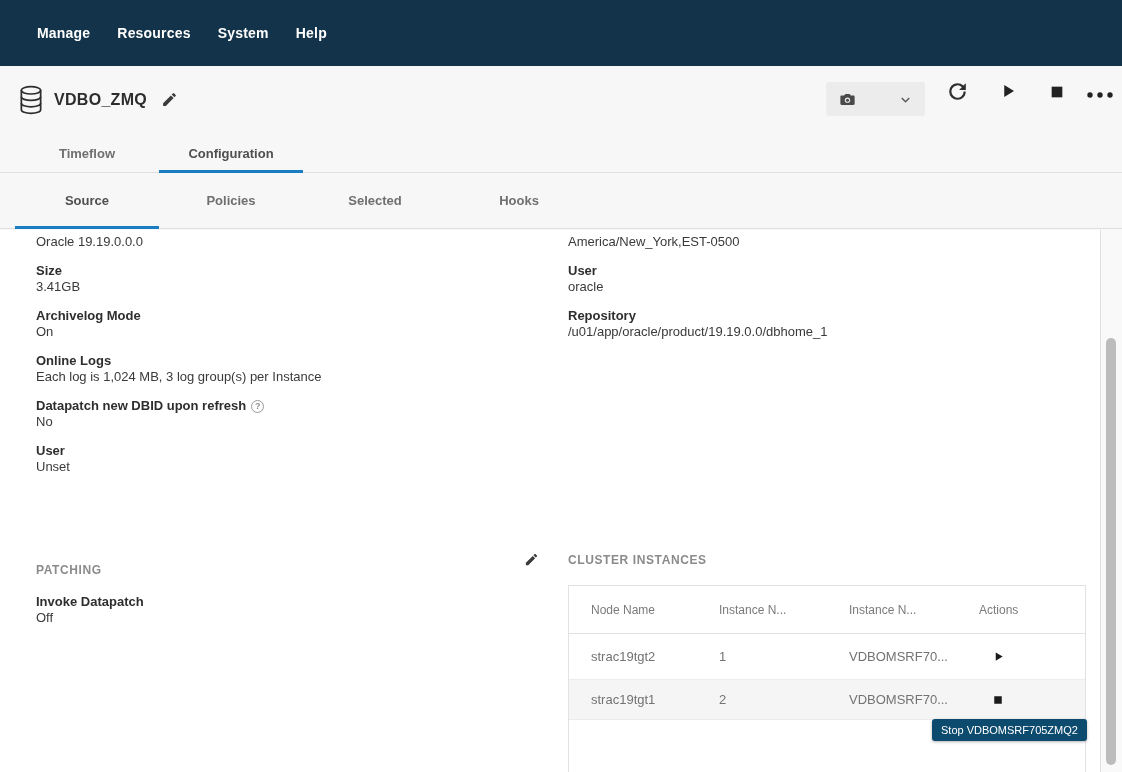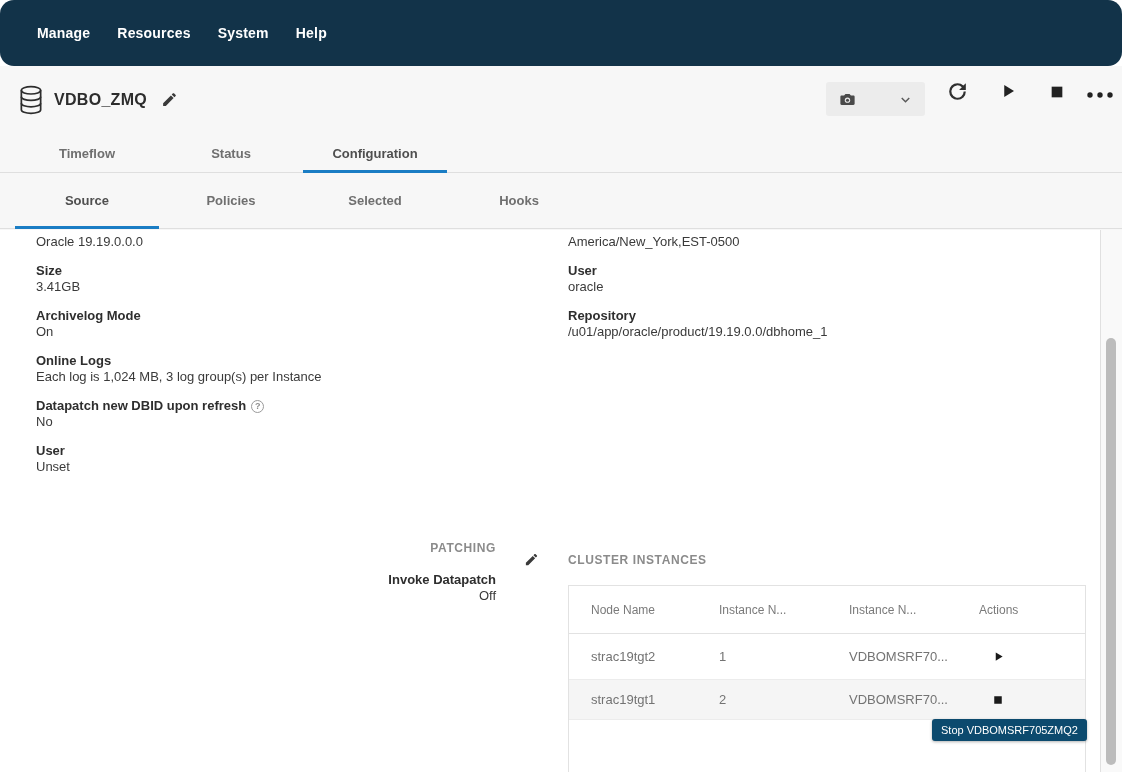--- a/index.html
+++ b/index.html
@@ -1,20 +1,20 @@
 <!DOCTYPE html>
 <html><head>
 <meta charset="utf-8">
 <style>
   * { box-sizing: border-box; margin: 0; padding: 0; }
   html,body { width:1122px; height:772px; overflow:hidden; }
   body { font-family:"Liberation Sans", sans-serif; background:#fff; position:relative; color:#333; }
 
   
-  .topnav { height:66px; background:#123349; display:flex; align-items:center; padding-left:37px; gap:27px;border-radius:14px; }
+  .topnav { height:66px; background:#123349; display:flex; align-items:center; padding-left:37px; gap:27px; }
   .topnav .nav-item { color:#fff; font-size:14px; font-weight:bold; cursor:pointer; letter-spacing:.2px; }
 
   
   .page-header { position:absolute; top:66px; left:0; width:1122px; height:164px; background:#f7f7f7; }
   .title-row { position:relative; height:69px;padding-left:27px; }
   .db-icon { position:absolute; left:18px; top:19px; width:26px; height:30px; }
   .page-title { position:absolute; left:54px; top:25px; font-size:16px; font-weight:bold; color:#2d2d2d; letter-spacing:.3px; }
   .edit-title-btn { position:absolute; left:161px; top:24px; width:18px; height:18px; background:none; border:none; cursor:pointer; }
 
   .snap-group { position:absolute; left:826px; top:16px; width:99px; height:34px; background:#ececec; border-radius:3px; display:flex; align-items:center; justify-content:space-between; padding:0 12px; }
@@ -34,21 +34,21 @@
   
   .content { position:absolute; top:230px; left:0; width:1122px; height:542px; background:#fff; }
   .col-left  { position:absolute; left:36px;  top:4px; width:480px; }
   .col-right { position:absolute; left:568px; top:4px; width:510px; }
   .field { margin-bottom:13px; }
   .field-label { font-size:13px; font-weight:bold; color:#2e2e2e; line-height:16px; }
   .field-value { font-size:13px; color:#3a3a3a; line-height:16px; }
   .help { display:inline-flex; align-items:center; justify-content:center; width:13px; height:13px; border:1px solid #9a9a9a; border-radius:50%; color:#8d8d8d; font-size:9px; font-weight:bold; margin-left:5px; position:relative; top:-1px; }
 
   .section-title { font-size:12px; font-weight:bold; color:#8b8b8b; letter-spacing:.6px; }
-  .patching { position:absolute; left:36px; top:311px; width:460px;text-align:right; }
+  .patching { position:absolute; left:36px; top:333px; width:460px; }
   .patching .field { margin-top:17px; }
   .edit-patching-btn { position:absolute; left:524px; top:321px; width:16px; height:16px; background:none; border:none; cursor:pointer; }
 
   .cluster { position:absolute; left:568px; top:323px; width:518px; }
   .inst-table { position:absolute; left:568px; top:355px; width:518px; height:187px; background:#fff; border:1px solid #e2e2e2; border-bottom:none; }
   .trow { display:grid; grid-template-columns:128px 130px 130px 1fr; padding-left:22px; align-items:center; }
   .thead { height:48px; border-bottom:1px solid #e2e2e2; }
   .thead .tcell { font-size:12px; color:#7a7a7a; }
   .tbody-row1 { height:46px; border-bottom:1px solid #ececec; }
   .tbody-row2 { height:40px; border-bottom:1px solid #ececec; background:#f5f5f5; }
@@ -135,21 +135,20 @@
             <circle cx="4" cy="4" r="2.7"></circle>
             <circle cx="14" cy="4" r="2.7"></circle>
             <circle cx="24" cy="4" r="2.7"></circle>
           </svg>
       </span>
     </button>
   </div>
 
   <nav class="maintabs">
     <div class="tab">Timeflow</div>
-    <div class="tab">Status</div>
     <div class="tab active">Configuration</div>
   </nav>
   <nav class="subtabs">
     <div class="tab active">Source</div>
     <div class="tab">Policies</div>
     <div class="tab">Selected</div>
     <div class="tab">Hooks</div>
   </nav>
 </section>
 

